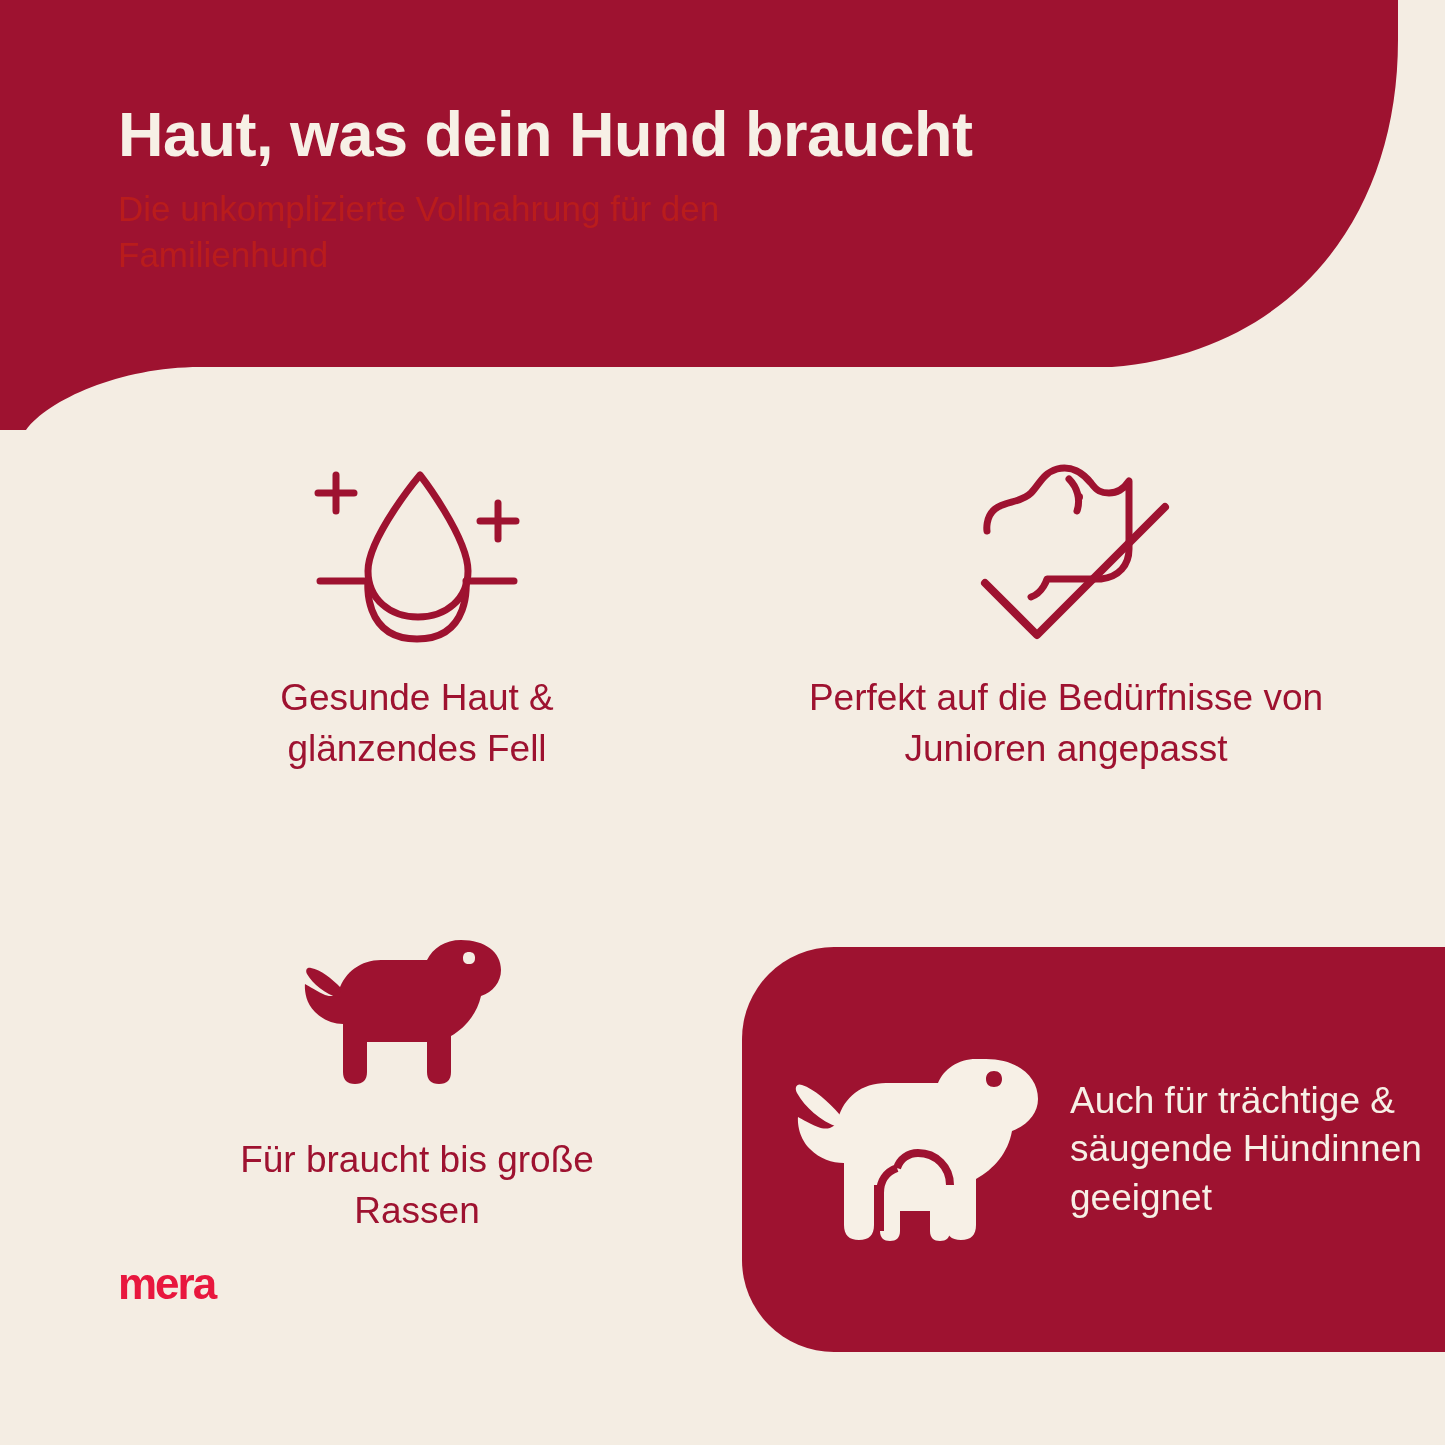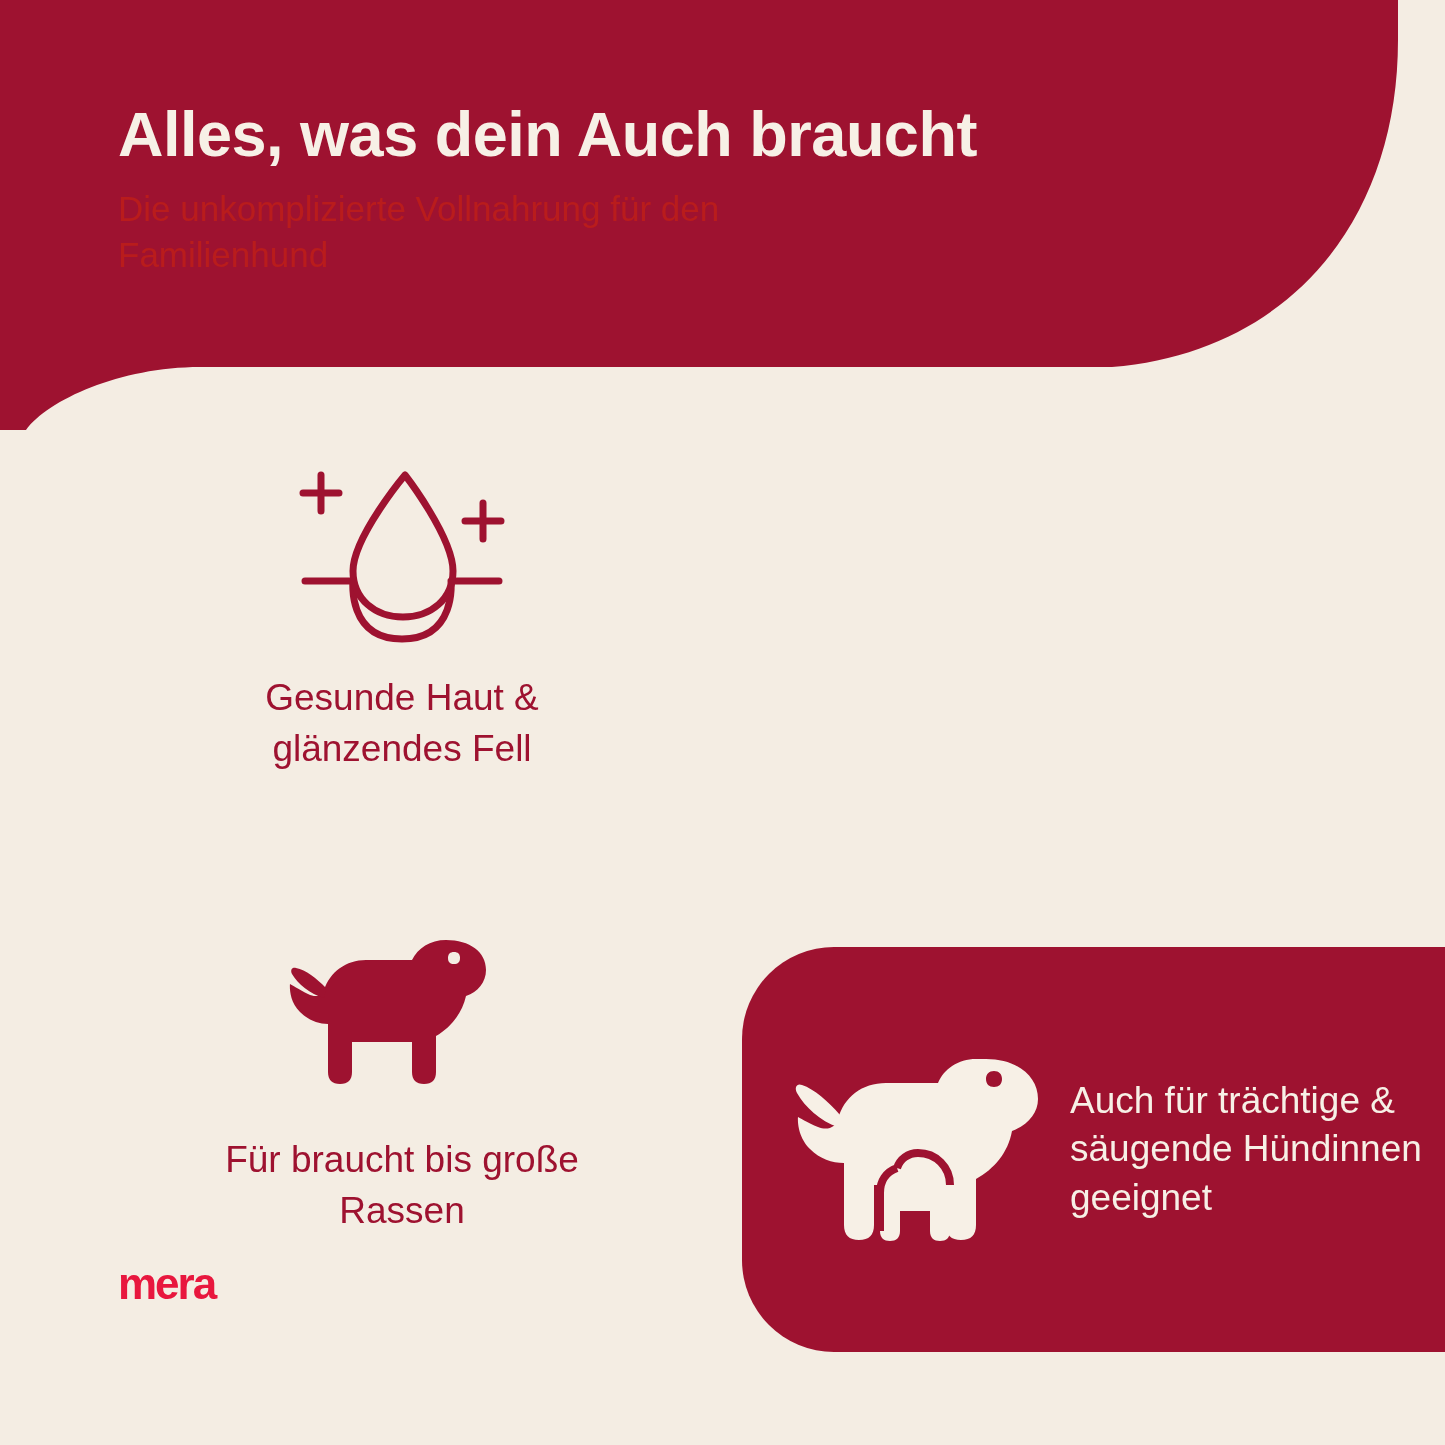--- a/index.html
+++ b/index.html
@@ -51,21 +51,21 @@
     color: #b91c1c;
     font-size: 35px;
     line-height: 1.32;
     font-weight: 400;
     max-width: 760px;
   }
 
   
   .features {
     position: absolute;
-    left: 1px;
+    left: 16px;
     top: 430px;
     width: 1243px;
     height: 900px;
   }
   .feature {
     position: absolute;
     text-align: center;
   }
   .feature .icon-wrap {
     display: flex;
@@ -129,21 +129,21 @@
 </head>
 <body>
 
 <div class="poster">
 
   <div class="banner">
     <svg width="1445" height="430" viewBox="0 0 1445 430" xmlns="http://www.w3.org/2000/svg">
       <path d="M0,0 H1398 V40 C1398,220 1290,352 1112,367 L200,367 C120,367 48,400 26,430 L0,430 Z" fill="#9E1230"></path>
     </svg>
     <div class="banner-text">
-      <h1 class="headline">Alles, was dein Auch braucht</h1>
+      <h1 class="headline">Haut, was dein Hund braucht</h1>
       <p class="subline">Die unkomplizierte Vollnahrung für den Familienhund</p>
     </div>
   </div>
 
   <div class="features">
 
     <div class="feature feature-skin">
       <div class="icon-wrap">
         <svg width="230" height="200" viewBox="0 0 230 200" fill="none" stroke="#9E1230" stroke-width="7" stroke-linecap="round">
 
@@ -152,20 +152,35 @@
           <path d="M118,22 C118,22 66,84 66,118 C66,146 88,164 116,164 C144,164 166,146 166,118 C166,84 118,22 118,22 Z" stroke-linejoin="round"></path>
 
           <path d="M34,22 V58 M16,40 H52"></path>
 
           <path d="M196,50 V86 M178,68 H214"></path>
         </svg>
       </div>
       <div class="caption">Gesunde Haut &amp; glänzendes Fell</div>
     </div>
 
+    <div class="feature feature-junior">
+      <div class="icon-wrap">
+        <svg width="230" height="200" viewBox="0 0 230 200" fill="none" stroke="#9E1230" stroke-width="7" stroke-linecap="round" stroke-linejoin="round">
+
+          <path d="M36,78 C36,78 34,64 44,56 C54,48 70,50 80,40 C88,32 92,20 106,16 C120,12 132,20 140,30 C146,38 150,40 158,40 C168,40 174,34 178,28 L178,96 C178,112 168,124 150,126 L96,126 C96,126 92,140 80,144"></path>
+
+          <path d="M118,26 C126,34 130,46 126,58"></path>
+
+          <circle cx="128" cy="44" r="4" fill="#9E1230" stroke="none"></circle>
+
+          <path d="M34,130 L86,182 L214,54" stroke-width="8"></path>
+        </svg>
+      </div>
+      <div class="caption">Perfekt auf die Bedürfnisse von Junioren angepasst</div>
+    </div>
 
     <div class="feature feature-breeds">
       <div class="icon-wrap">
         <svg width="240" height="190" viewBox="0 0 240 190">
           <path fill="#9E1230" d="M164,20 C148,20 136,28 130,40 L84,40 C64,40 48,52 42,70 C40,76 34,78 26,74 C18,70 8,64 8,64 C8,64 6,80 18,92 C26,100 36,104 46,104 L46,152 C46,160 50,164 58,164 C66,164 70,160 70,152 L70,122 L130,122 L130,152 C130,160 134,164 142,164 C150,164 154,160 154,152 L154,116 C168,108 180,94 184,76 C196,72 204,62 204,50 C204,32 188,20 164,20 Z M172,44 C168,44 166,42 166,38 C166,34 168,32 172,32 C176,32 178,34 178,38 C178,42 176,44 172,44 Z"></path>
 
           <path fill="#9E1230" d="M44,68 C34,58 24,50 14,48 C10,47 8,50 10,54 C16,64 28,74 42,78 Z"></path>
         </svg>
       </div>
       <div class="caption">Für braucht bis große Rassen</div>

